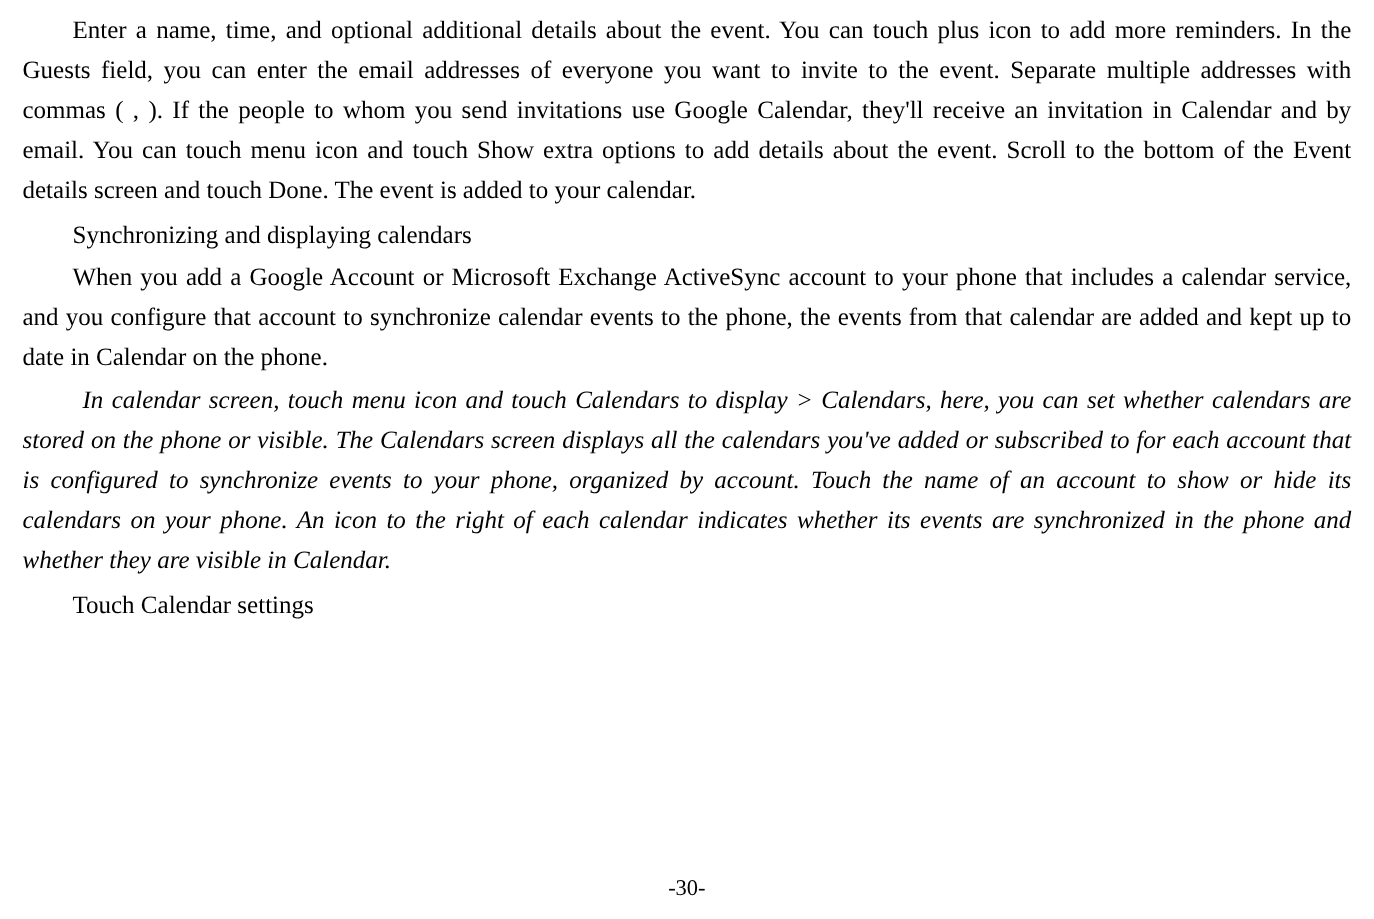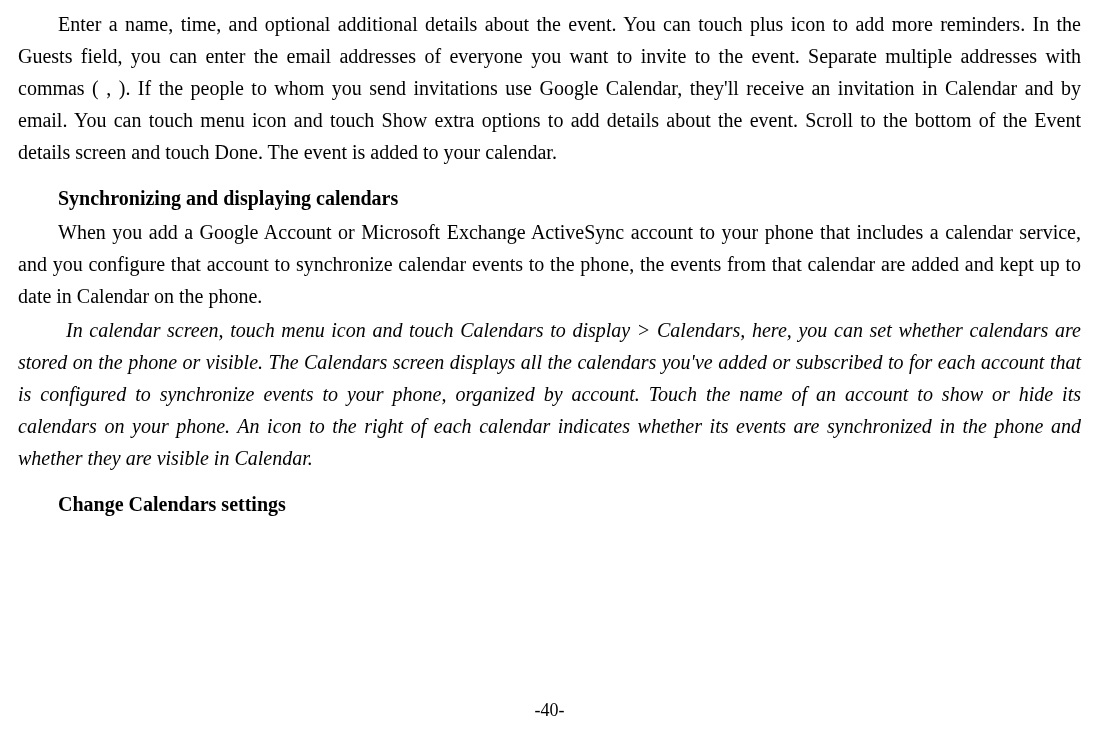--- a/index.html
+++ b/index.html
@@ -25,38 +25,38 @@
       margin-bottom: 2px;
     }
     .indent {
       text-indent: 2em;
     }
     .indent-more {
       text-indent: 2.4em;
       font-style: italic;
     }
     .heading {
-      font-weight: bold;
+      font-weight: normal;
       text-indent: 2em;
-      margin-top: 14px;
+      margin-top: 4px;
       margin-bottom: 2px;
     }
     .page-number {
       position: absolute;
       bottom: 10px;
       left: 0;
       right: 0;
       text-align: center;
       font-size: 18px;
     }
   </style>
 </head>
 <body>
 
 <div class="content">
   <p class="para indent">Enter a name, time, and optional additional details about the event. You can touch plus icon to add more reminders. In the Guests field, you can enter the email addresses of everyone you want to invite to the event. Separate multiple addresses with commas ( , ). If the people to whom you send invitations use Google Calendar, they'll receive an invitation in Calendar and by email. You can touch menu icon and touch Show extra options to add details about the event. Scroll to the bottom of the Event details screen and touch Done. The event is added to your calendar.</p>
   <p class="heading">Synchronizing and displaying calendars</p>
   <p class="para indent">When you add a Google Account or Microsoft Exchange ActiveSync account to your phone that includes a calendar service, and you configure that account to synchronize calendar events to the phone, the events from that calendar are added and kept up to date in Calendar on the phone.</p>
   <p class="para indent-more">In calendar screen, touch menu icon and touch Calendars to display &gt; Calendars, here, you can set whether calendars are stored on the phone or visible. The Calendars screen displays all the calendars you've added or subscribed to for each account that is configured to synchronize events to your phone, organized by account. Touch the name of an account to show or hide its calendars on your phone. An icon to the right of each calendar indicates whether its events are synchronized in the phone and whether they are visible in Calendar.</p>
-  <p class="heading">Change Calendars settings</p>
+  <p class="heading">Touch Calendar settings</p>
 </div>
 
-<div class="page-number">-40-</div>
+<div class="page-number">-30-</div>
 
 </body></html>

